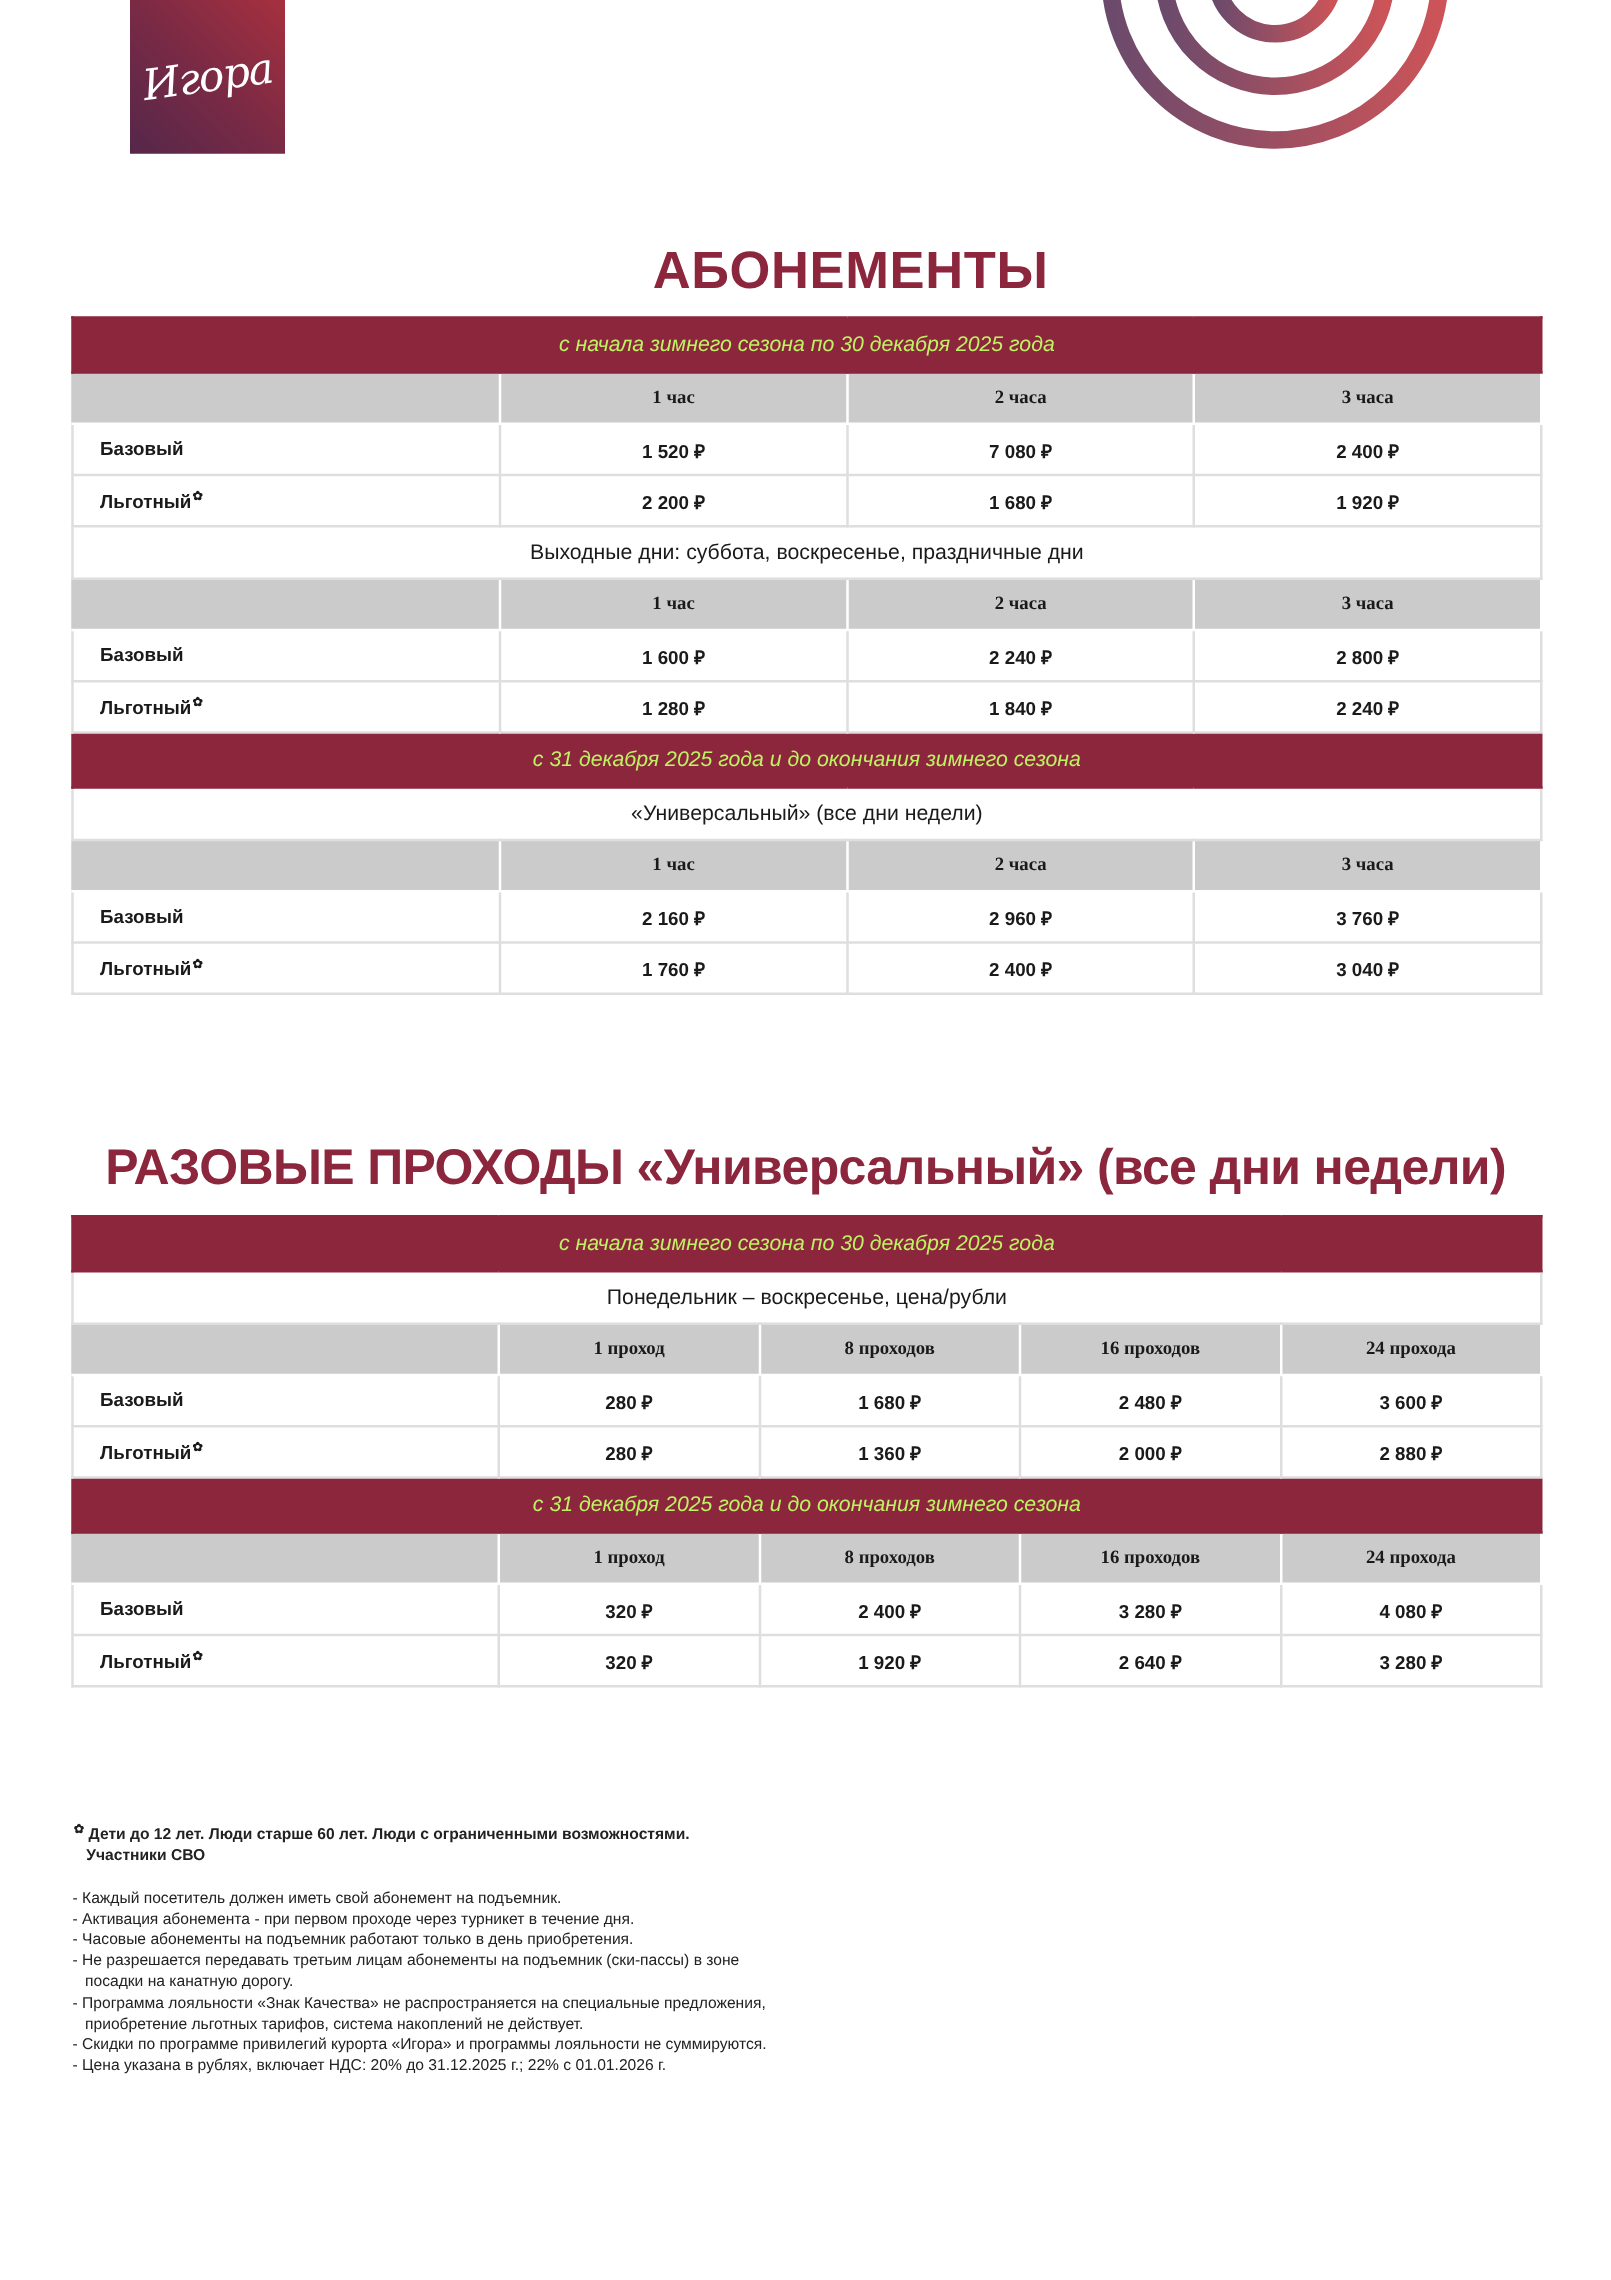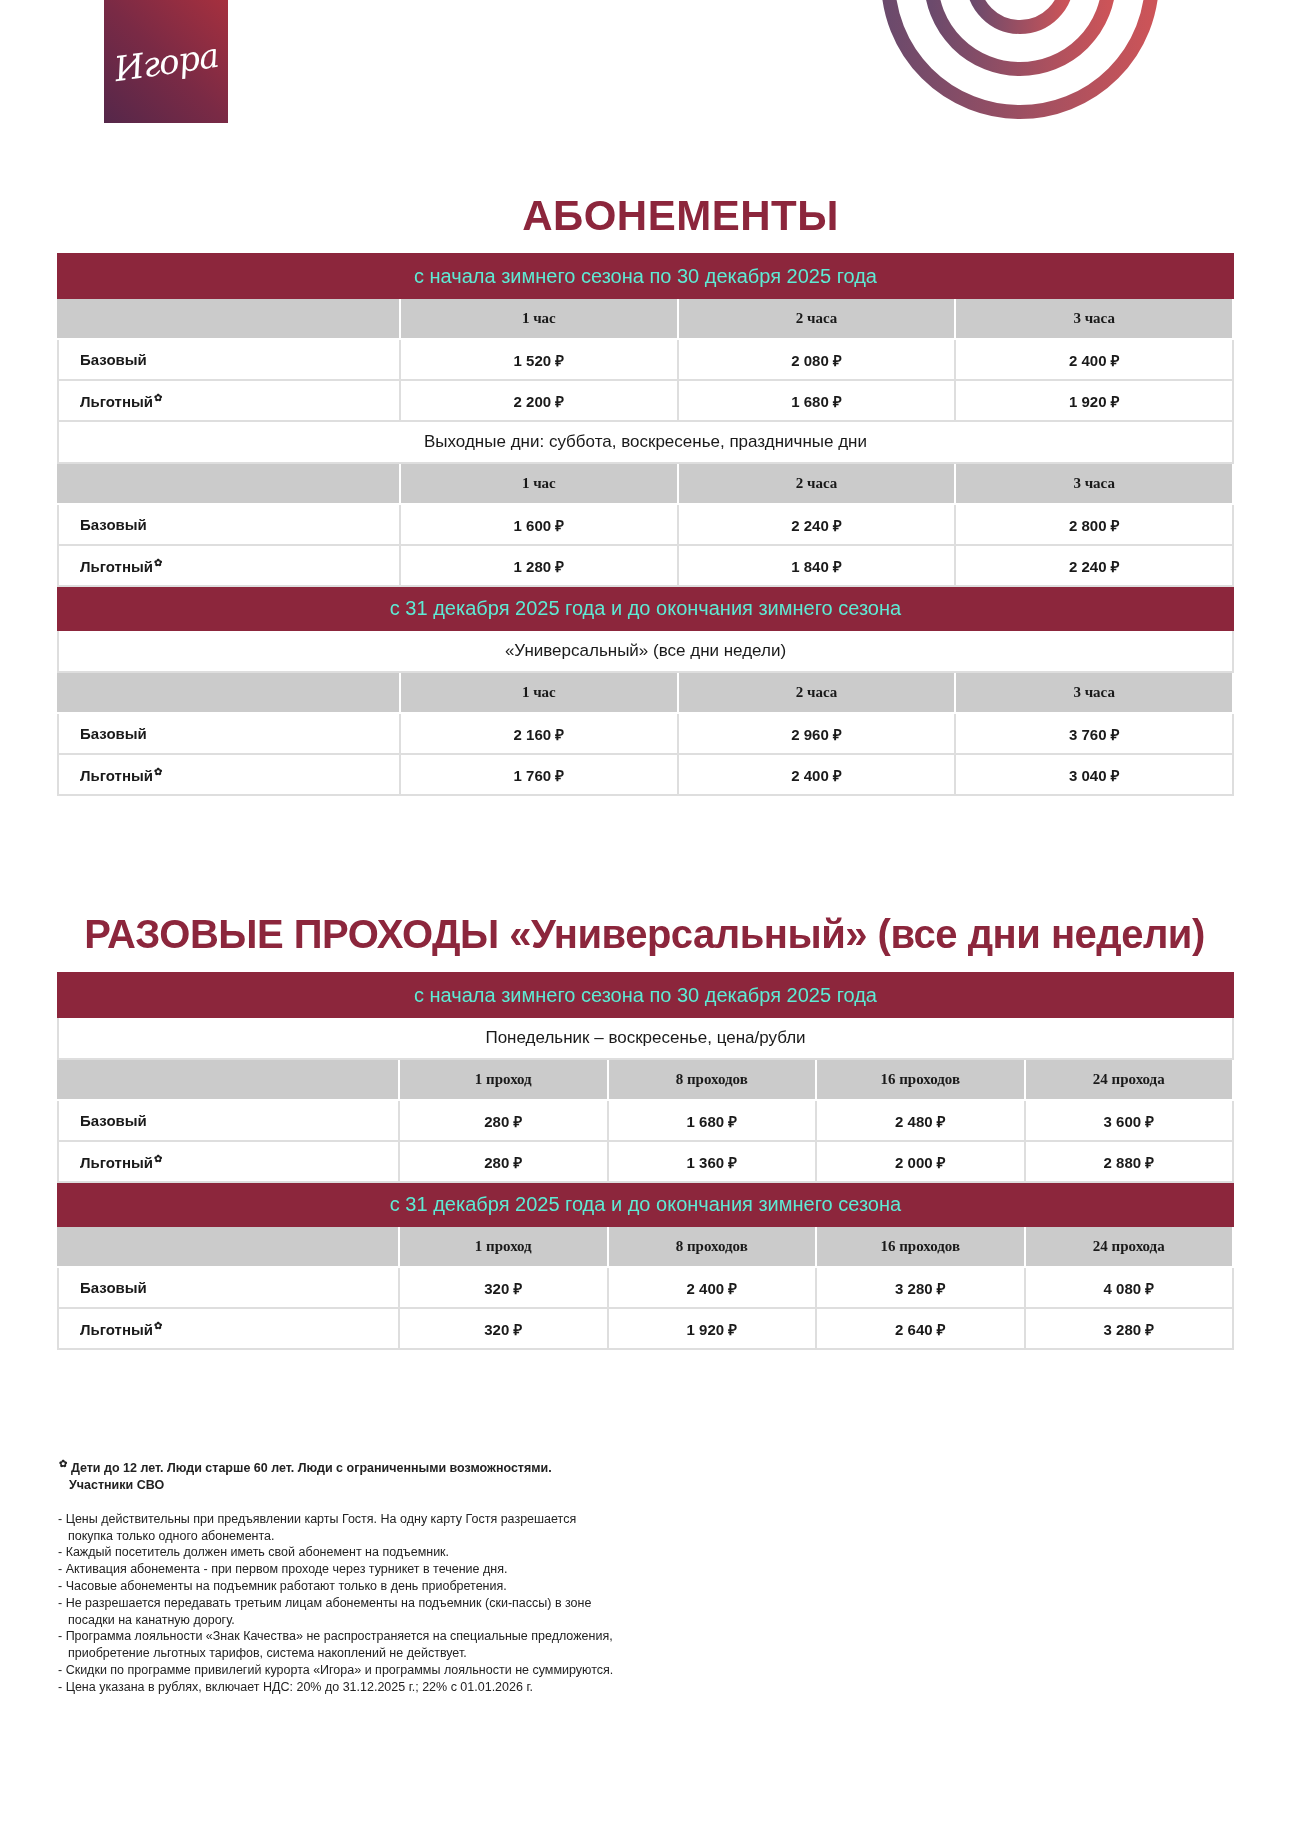--- a/index.html
+++ b/index.html
@@ -29,22 +29,22 @@
     border-collapse: collapse; table-layout: fixed;
   }
   .t1 { top: 253px; }
   .t2 { top: 972px; }
   .price-table td {
     border: 2px solid #dedede; padding: 0; height: 39px; text-align: center;
     font-size: 15px; font-weight: bold; font-family: "Liberation Sans", sans-serif;
     color: #1a1a1a;
   }
   .price-table tr.band td {
-    background: #8c263c; color: #5eead4; font-weight: normal;
-    font-size: 20px; height: 42px; border-color: #8c263c;
+    background: #8c263c; color: #bef264; font-style: italic; font-weight: normal;
+    font-size: 17px; height: 42px; border-color: #8c263c;
   }
   .price-table tr.sub td {
     background: #ffffff; font-weight: normal; font-size: 17px; height: 40px;
   }
   .price-table tr.head td {
     background: #cbcbcb; border-color: #ffffff; border-left: 2px solid #ffffff; font-family: Liberation Serif, serif;
   }
   .price-table tr.head td:first-child { border-left-color: #cbcbcb; }
   .price-table td.label { text-align: left; padding-left: 21px; margin-left: 16px; }
   .star { font-size: 10px; vertical-align: super; margin-left: 1px; }
@@ -91,21 +91,21 @@
   </tr>
   <tr class="head">
     <td></td>
     <td>1 час</td>
     <td>2 часа</td>
     <td>3 часа</td>
   </tr>
   <tr>
     <td class="label"><span>Базовый</span></td>
     <td>1 520 ₽</td>
-    <td>2 080 ₽</td>
+    <td>7 080 ₽</td>
     <td>2 400 ₽</td>
   </tr>
   <tr>
     <td class="label"><span>Льготный</span><span class="star">✿</span></td>
     <td>2 200 ₽</td>
     <td>1 680 ₽</td>
     <td>1 920 ₽</td>
   </tr>
   <tr class="sub">
     <td colspan="4">Выходные дни: суббота, воскресенье, праздничные дни</td>
@@ -219,21 +219,20 @@
   </tr>
 </tbody>
   </table>
 
 <div class="notes">
   <div class="definition">
     <span class="star">✿</span>
     <span>Дети до 12 лет. Люди старше 60 лет. Люди с ограниченными возможностями.</span><br>
     <span>Участники СВО</span>
   </div>
-  <div class="rule">- Цены действительны при предъявлении карты Гостя. На одну карту Гостя разрешается покупка только одного абонемента.</div>
   <div class="rule">- Каждый посетитель должен иметь свой абонемент на подъемник.</div>
   <div class="rule">- Активация абонемента - при первом проходе через турникет в течение дня.</div>
   <div class="rule">- Часовые абонементы на подъемник работают только в день приобретения.</div>
   <div class="rule">- Не разрешается передавать третьим лицам абонементы на подъемник (ски-пассы) в зоне посадки на канатную дорогу.</div>
   <div class="rule">- Программа лояльности «Знак Качества» не распространяется на специальные предложения, приобретение льготных тарифов, система накоплений не действует.</div>
   <div class="rule">- Скидки по программе привилегий курорта «Игора» и программы лояльности не суммируются.</div>
   <div class="rule">- Цена указана в рублях, включает НДС: 20% до 31.12.2025 г.; 22% с 01.01.2026 г.</div>
 </div>
 
 </body></html>

